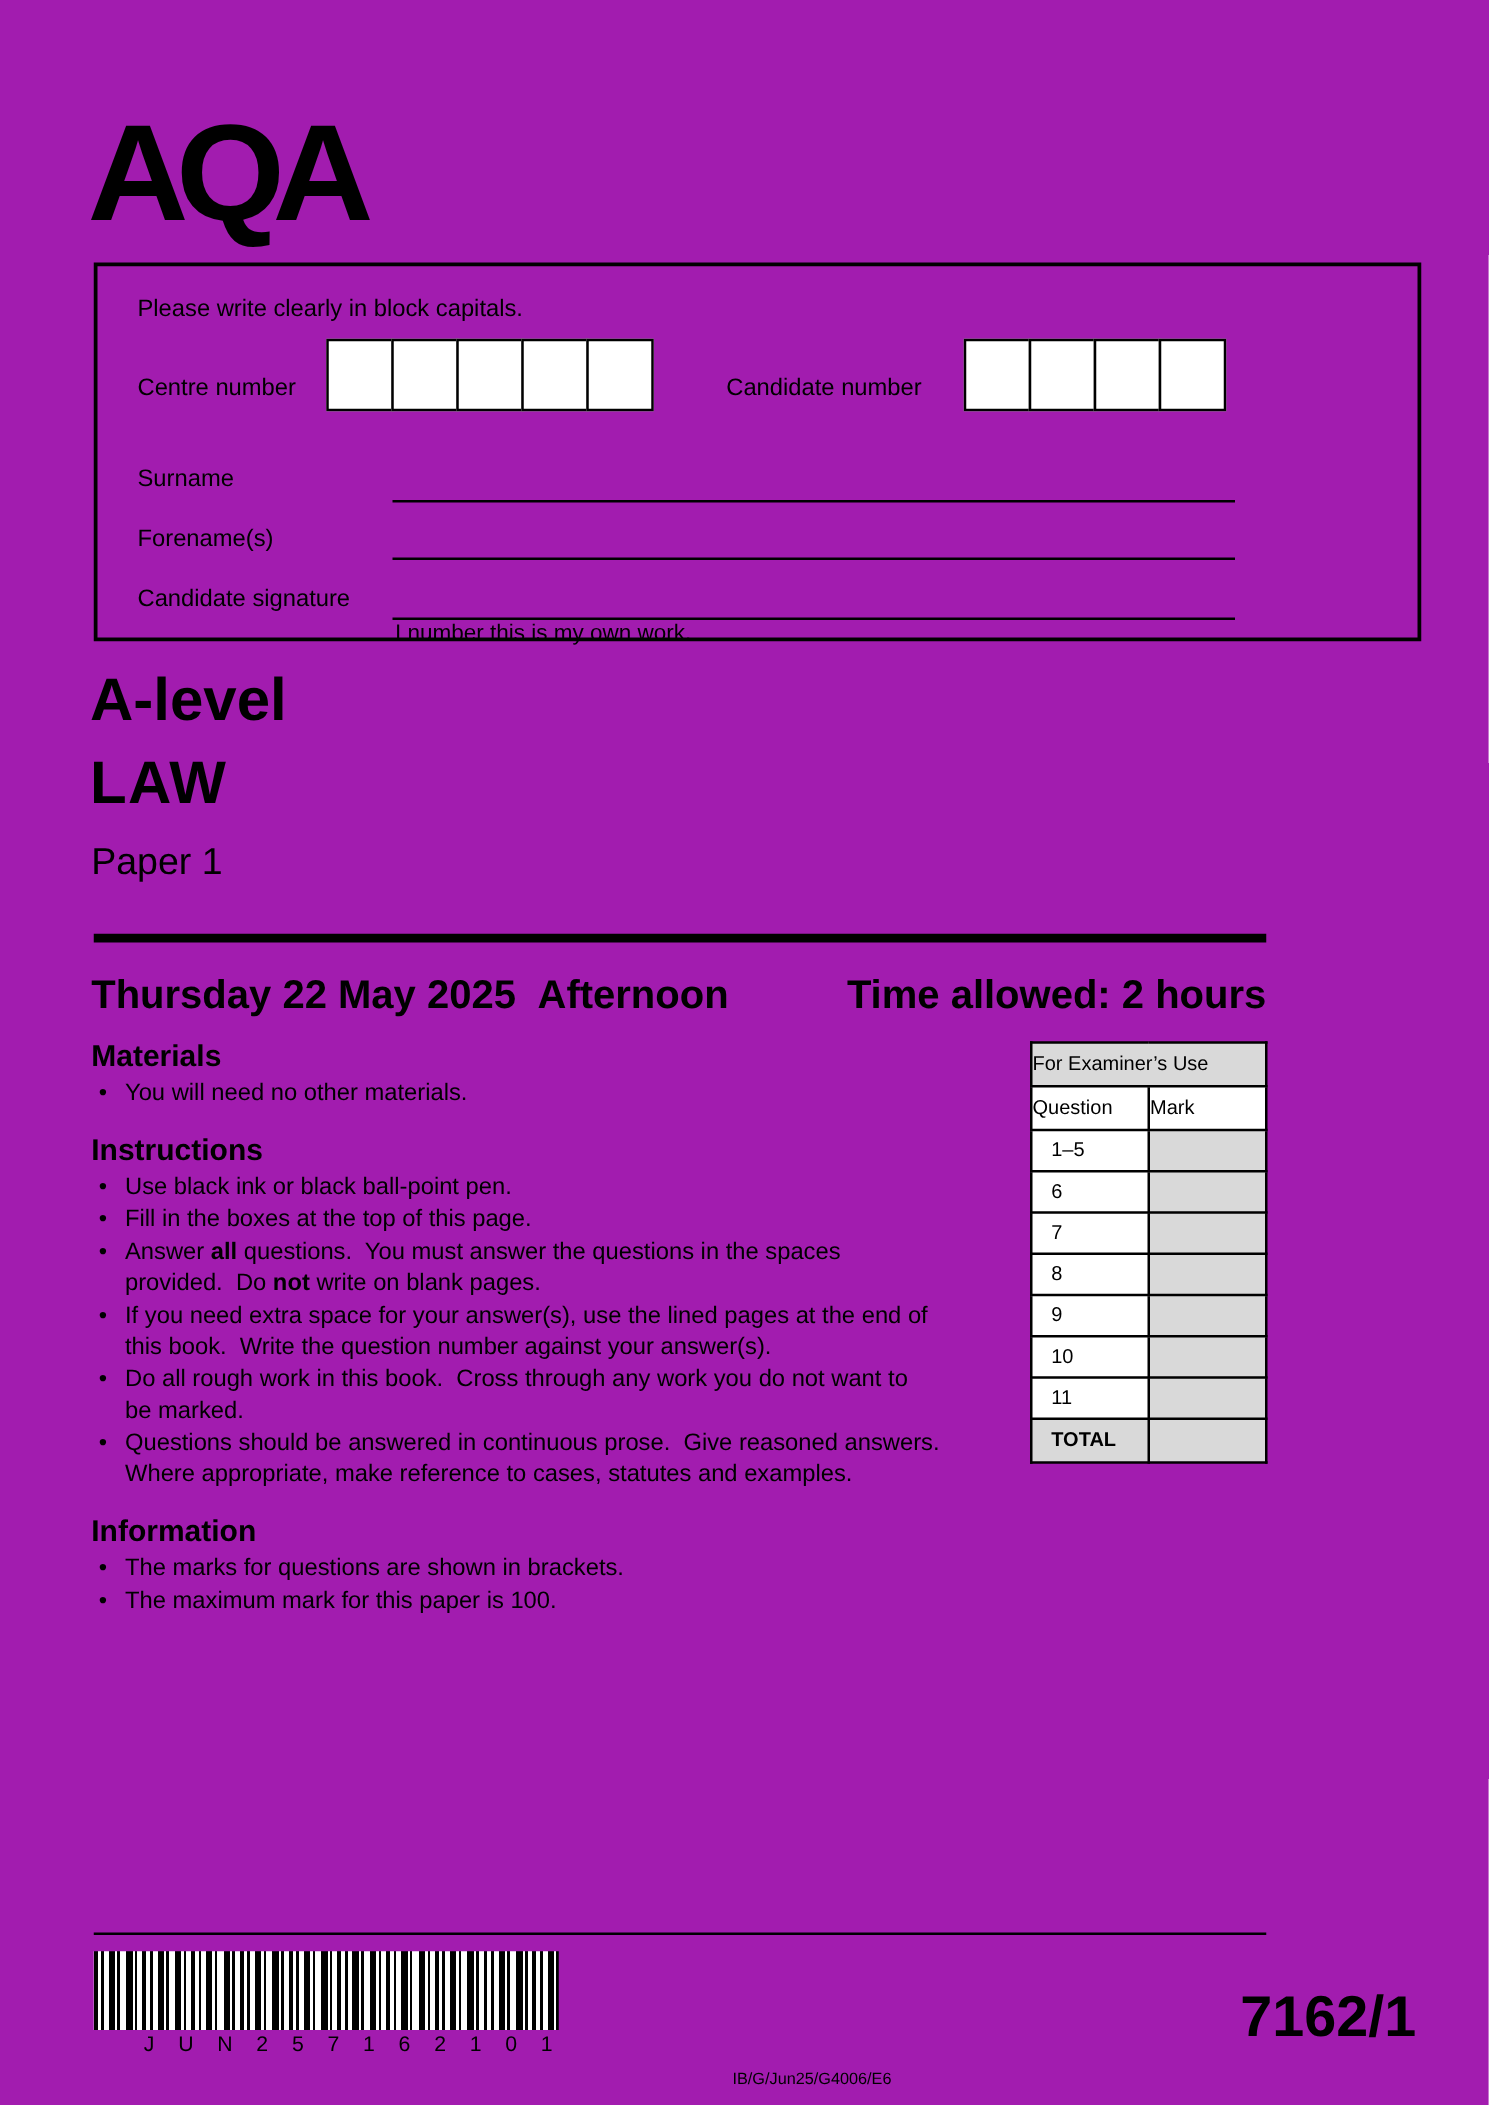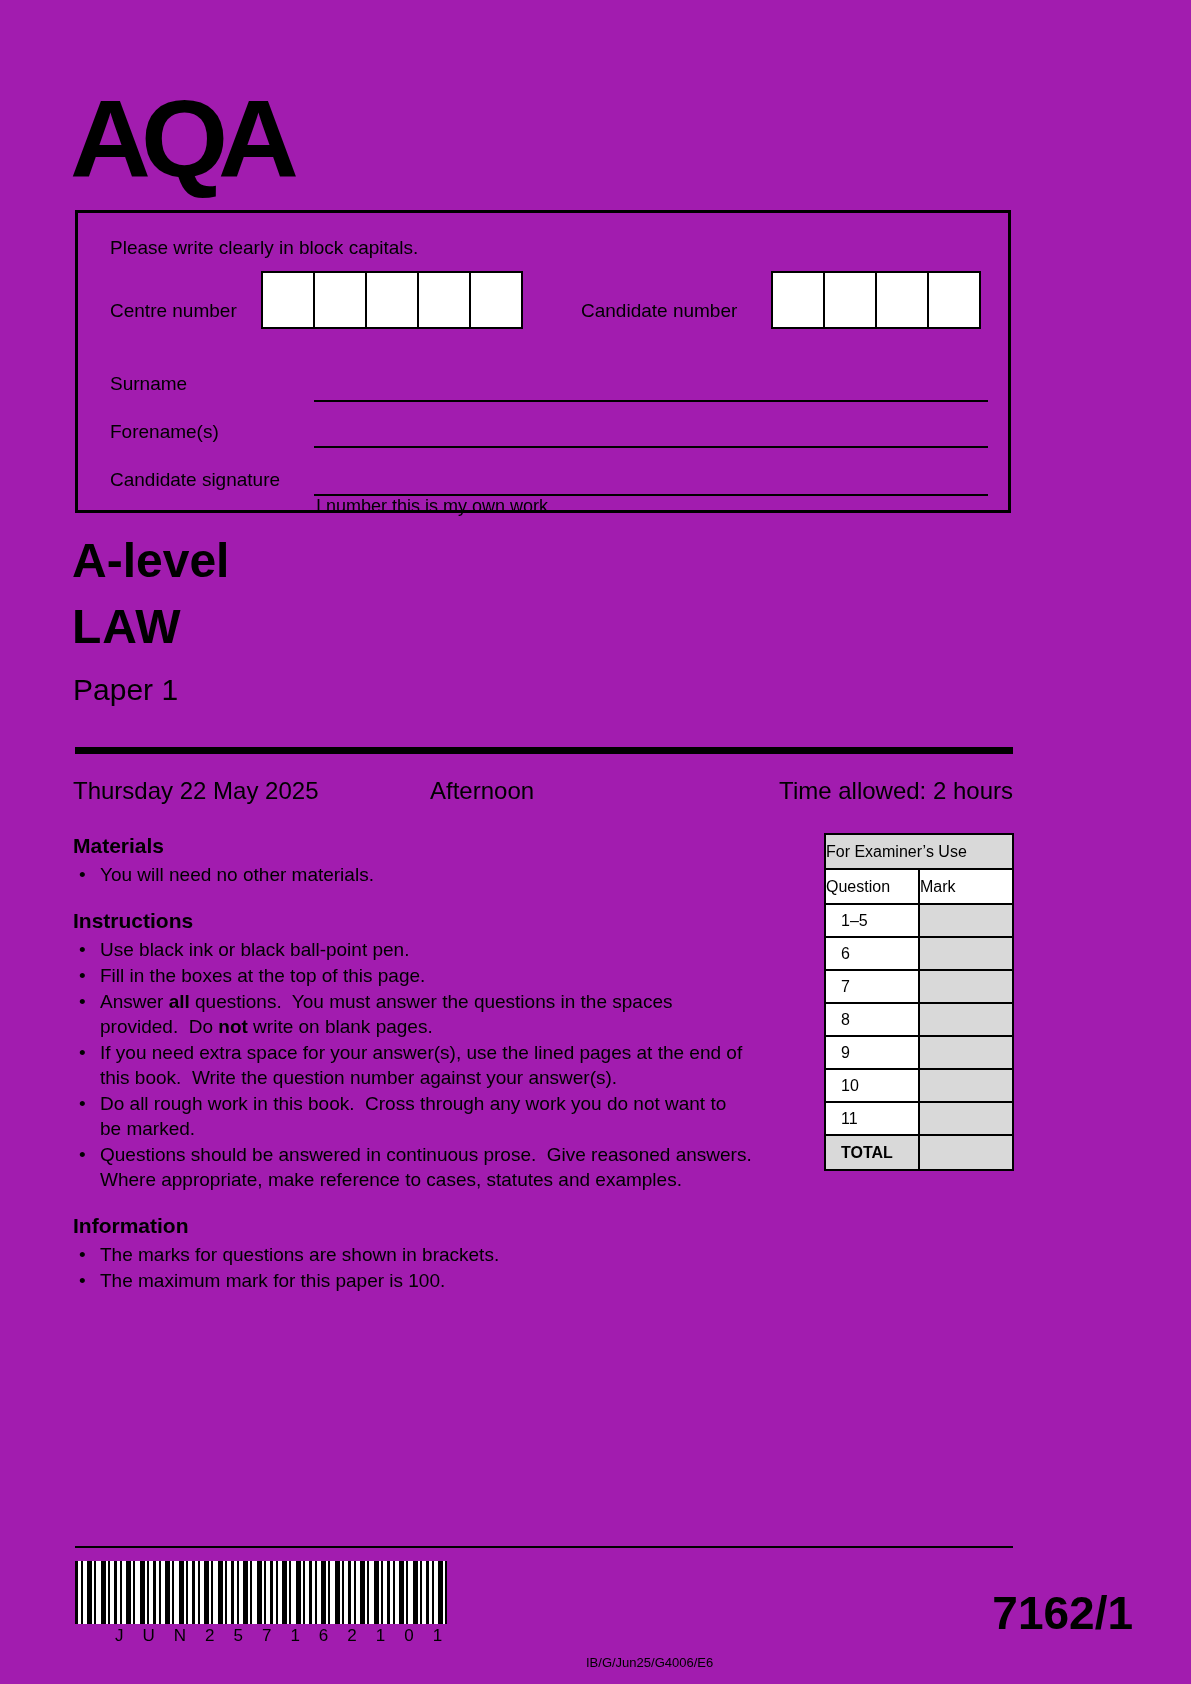--- a/index.html
+++ b/index.html
@@ -7,21 +7,21 @@
     position:relative; width:1191px; height:1684px; background:#a21caf;
     font-family:"Liberation Sans", sans-serif; color:#000; overflow:hidden;
   }
   
   .logo {
     position:absolute; left:70px; top:86px;
     font-size:112px; font-weight:800; letter-spacing:-10px; line-height:0.95;
     transform:scaleY(0.98);
   }
   
-  .cand-box { position:absolute; left:75px; top:210px; width:936px; height:303px; border:3px solid #000; box-sizing:border-box; }
+  .cand-box { position:absolute; left:75px; top:210px; width:1062px; height:303px; border:3px solid #000; box-sizing:border-box; }
   .block-caps { position:absolute; left:32px; top:24px; font-size:19px; }
   .lbl { position:absolute; font-size:19px; }
   .centre-lbl { left:32px; top:87px; }
   .cand-lbl { left:503px; top:87px; }
   .cells { position:absolute; display:flex; }
   .centre-cells { left:183px; top:58px; }
   .cand-cells { left:693px; top:58px; }
   .cell { width:50px; height:54px; border:2px solid #000; margin-right:-2px; background:#fff; }
   .wline { position:absolute; left:236px; width:674px; height:0; border-top:2px solid #000; }
   .surname-lbl { left:32px; top:160px; }
@@ -30,27 +30,27 @@
   .forename-line { top:233px; }
   .signature-lbl { left:32px; top:256px; }
   .signature-line { top:281px; }
   .declaration { position:absolute; left:238px; top:283px; font-size:18px; }
   
   .t-qual { position:absolute; left:72px; top:533px; font-size:48px; font-weight:700; }
   .t-subj { position:absolute; left:72px; top:599px; font-size:48px; font-weight:700; letter-spacing:1px; }
   .t-paper { position:absolute; left:73px; top:673px; font-size:30px; font-weight:500; }
   .rule-thick { position:absolute; left:75px; top:747px; width:938px; height:7px; background:#000; }
   
-  .sess { position:absolute; top:777px; font-size:24px; font-weight:400; }
+  .sess { position:absolute; top:777px; font-size:32px; font-weight:700; }
   .sess-date { left:73px; }
   .sess-tod { left:430px; }
   .sess-time { right:178px; }
   
   .content { position:absolute; left:73px; top:833px; width:752px; }
-  .content h3 { margin:0; font-size:21px; font-weight:700; line-height:26px; }
+  .content h3 { margin:0; font-size:24px; font-weight:700; line-height:26px; }
   .content ul { list-style:none; margin:3px 0 21px 0; padding:0; }
   .content li { position:relative; padding-left:27px; font-size:19px; line-height:25px; white-space:pre-wrap; margin:0 0 1px 0; }
   .content li::before { content:"•"; position:absolute; left:6px; }
   .b { font-weight:700; }
   
   .examiner { position:absolute; left:824px; top:833px; width:190px; border-collapse:collapse; table-layout:fixed; }
   .examiner th, .examiner td { border:2px solid #000; text-align:left; padding:0; font-weight:400; font-size:16px; }
   .examiner .ttl { height:33px; background:#d9d9d9; }
   .examiner .qh, .examiner .mh { height:33px; background:#fff; }
   .examiner .qh { width:97px; }

